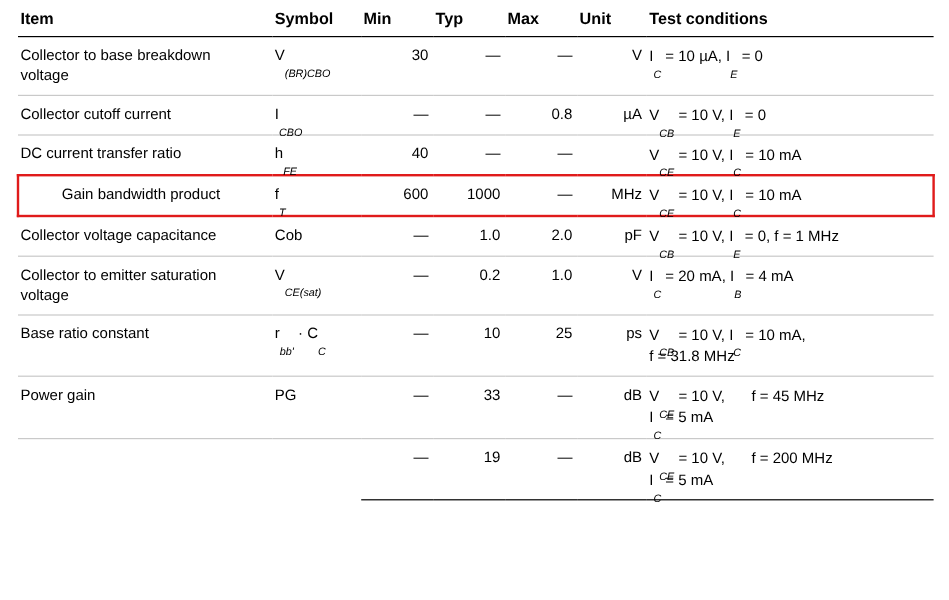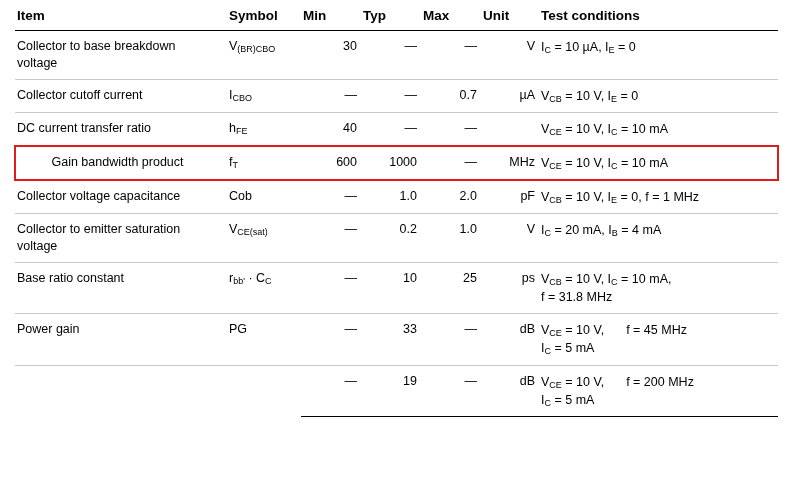--- a/index.html
+++ b/index.html
@@ -50,21 +50,21 @@
     border-bottom: 1px solid #c9c9c9;
     line-height: 1.35;
   }
   tbody tr:last-child td {
     border-bottom: 1.6px solid #000;
   }
   td.item { padding-right: 10px; }
   td.num, td.unit { white-space: nowrap; text-align: right; }
   td.cond { line-height: 1.45; }
 
-  .sub  { font-size: 0.72em; vertical-align: baseline; position: relative; top: 2px; }
+  .sub  { font-size: 0.72em; vertical-align: baseline; position: relative; top: 14px; font-style: italic; }
 
   
   tr.highlight td {
     border-top: 2px solid #e01b1b;
     border-bottom: 2px solid #e01b1b;
     position: relative;
   }
   tr.highlight td:first-child { border-left: 2px solid #e01b1b; text-align: center; }
   tr.highlight td:last-child  { border-right: 2px solid #e01b1b; }
 
@@ -108,21 +108,21 @@
           <td class="num">—</td>
           <td class="num">—</td>
           <td class="unit">V</td>
           <td class="cond"><span class="nowrapline">I<span class="sub">C</span> = 10 µA, I<span class="sub">E</span> = 0</span></td>
         </tr>
         <tr>
           <td class="item">Collector cutoff current</td>
           <td class="symbol">I<span class="sub">CBO</span></td>
           <td class="num">—</td>
           <td class="num">—</td>
-          <td class="num">0.7</td>
+          <td class="num">0.8</td>
           <td class="unit">µA</td>
           <td class="cond"><span class="nowrapline">V<span class="sub">CB</span> = 10 V, I<span class="sub">E</span> = 0</span></td>
         </tr>
         <tr>
           <td class="item">DC current transfer ratio</td>
           <td class="symbol">h<span class="sub">FE</span></td>
           <td class="num">40</td>
           <td class="num">—</td>
           <td class="num">—</td>
           <td class="unit"></td>

